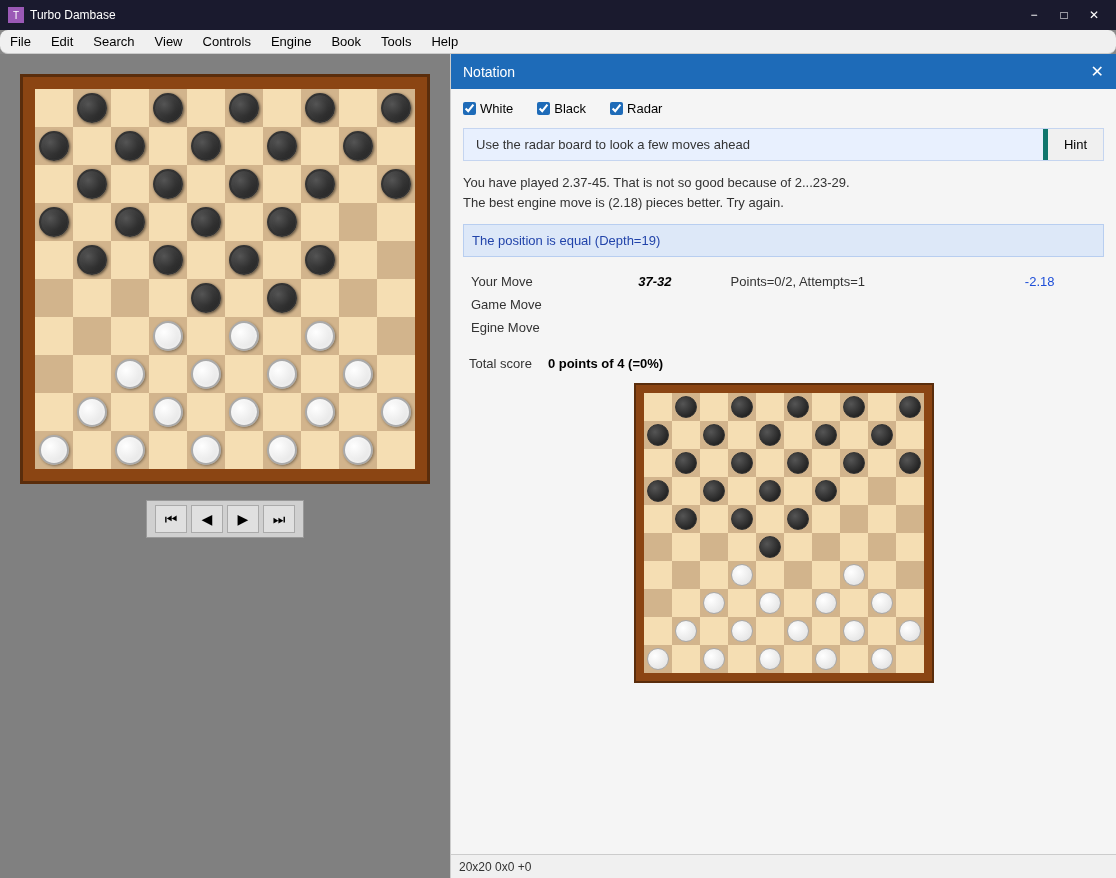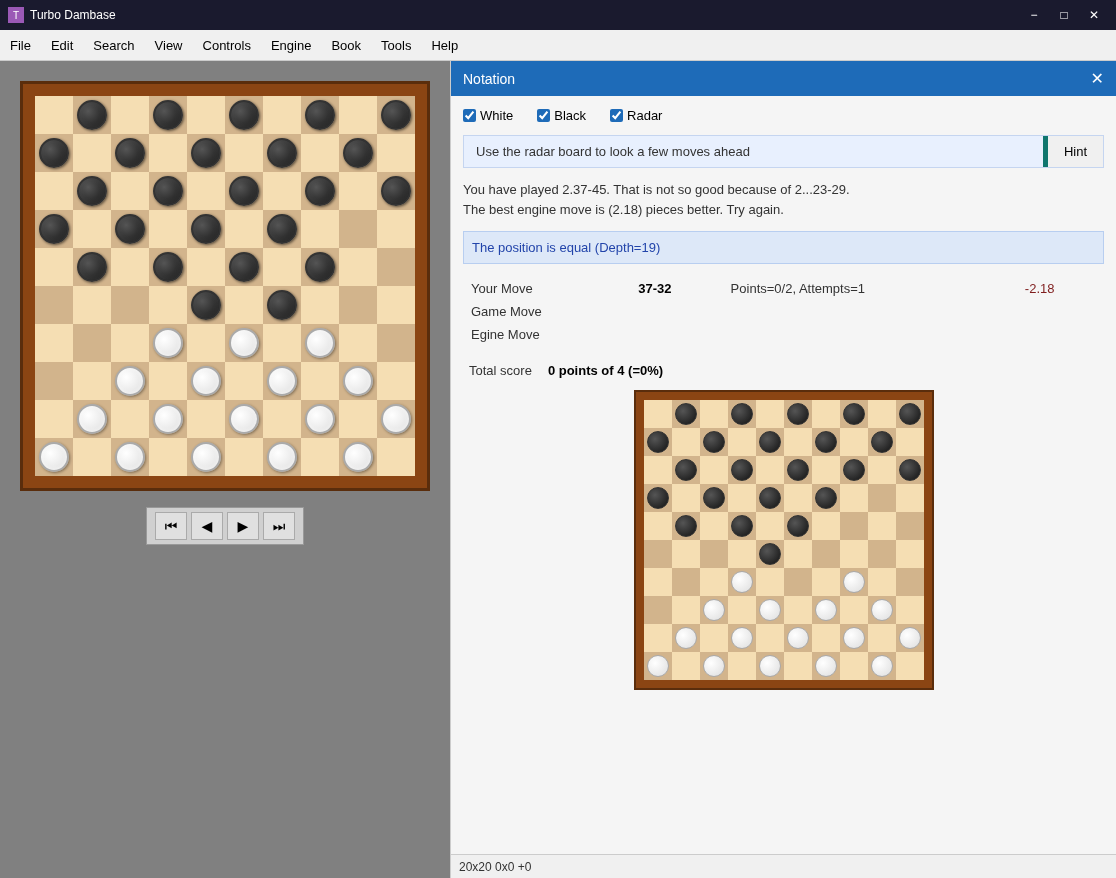--- a/index.html
+++ b/index.html
@@ -53,23 +53,24 @@
       font-size: 12px;
       display: flex;
       align-items: center;
       justify-content: center;
     }
 
     
     .menu-bar {
       background: #f0f0f0;
       display: flex;
-      height: 31px;
+      height: 24px;
       align-items: center;
       border-bottom: 1px solid #ccc;
+      border-radius: 8px;
     }
     .menu-item {
       padding: 2px 10px;
       cursor: pointer;
       font-size: 13px;
       height: 100%;
       display: flex;
       align-items: center;
     }
 
@@ -241,23 +242,23 @@
 
     .moves-table {
       width: 100%;
       margin-bottom: 12px;
     }
     .moves-table tr td {
       padding: 3px 6px;
       font-size: 13px;
     }
     .move-label { color: #333; }
-    .move-value { font-weight: bold; color: #000; }
+    .move-value { font-weight: bold; color: #000; font-style: italic; }
     .move-points { color: #333; }
-    .move-score { color: #7f1d1d; }
+    .move-score { color: #1d4ed8; }
 
     .total-score-row {
       display: flex;
       align-items: center;
       gap: 16px;
       padding: 4px 6px;
     }
     .total-label { color: #333; font-size: 13px; }
     .total-value { font-weight: bold; font-size: 13px; }
 

